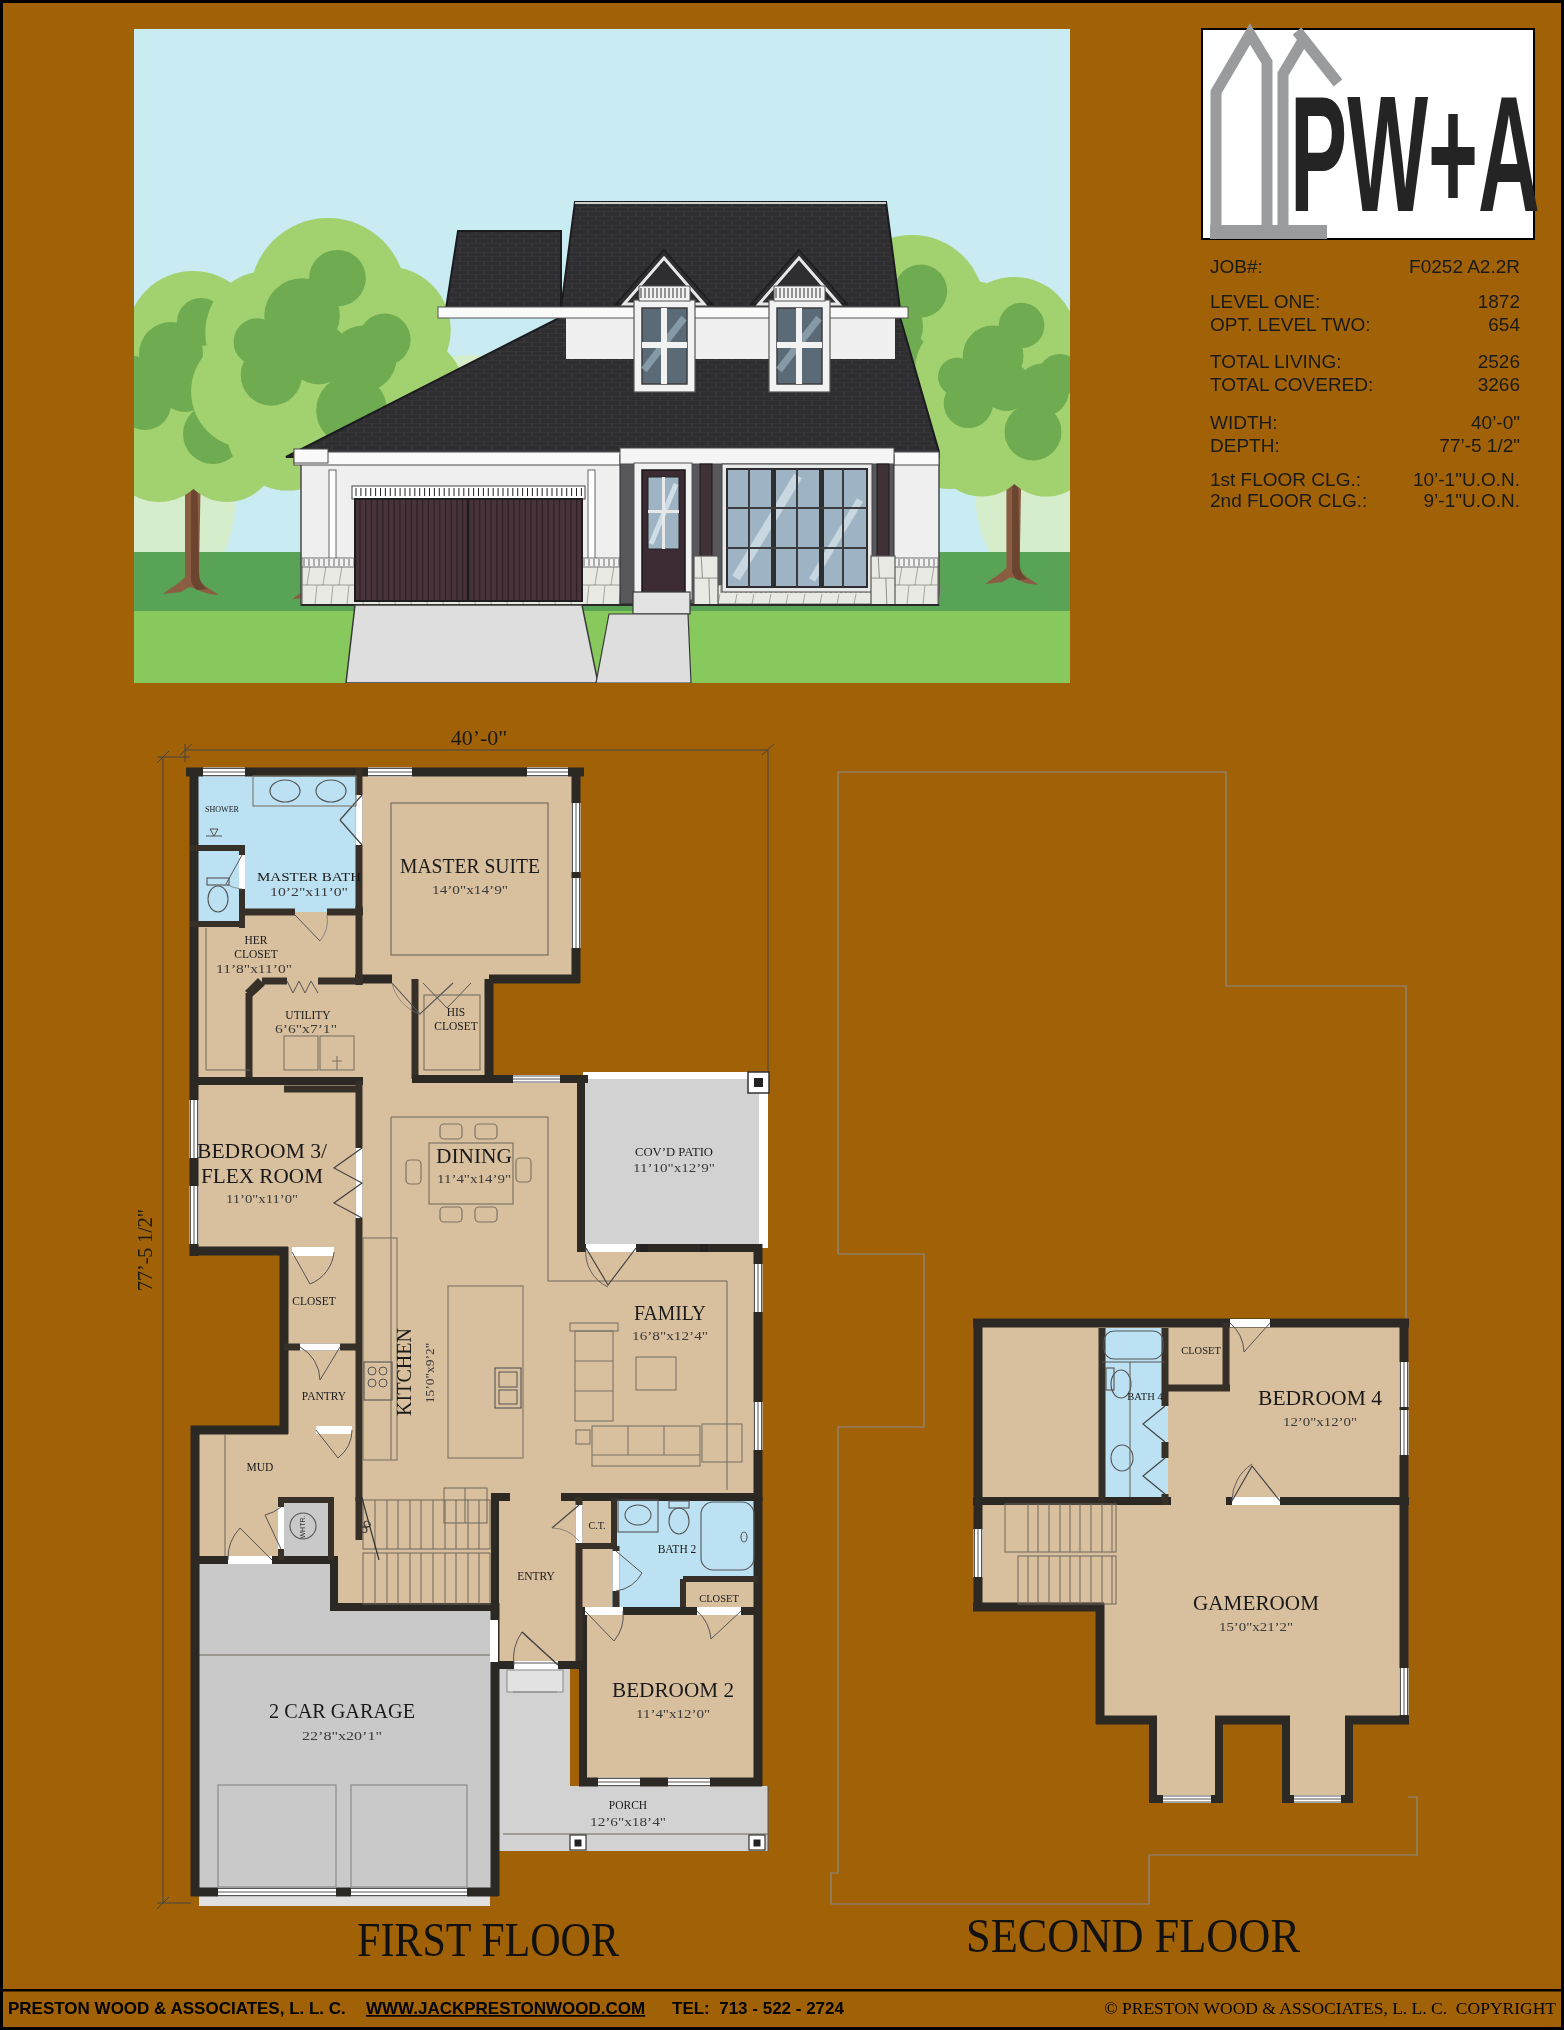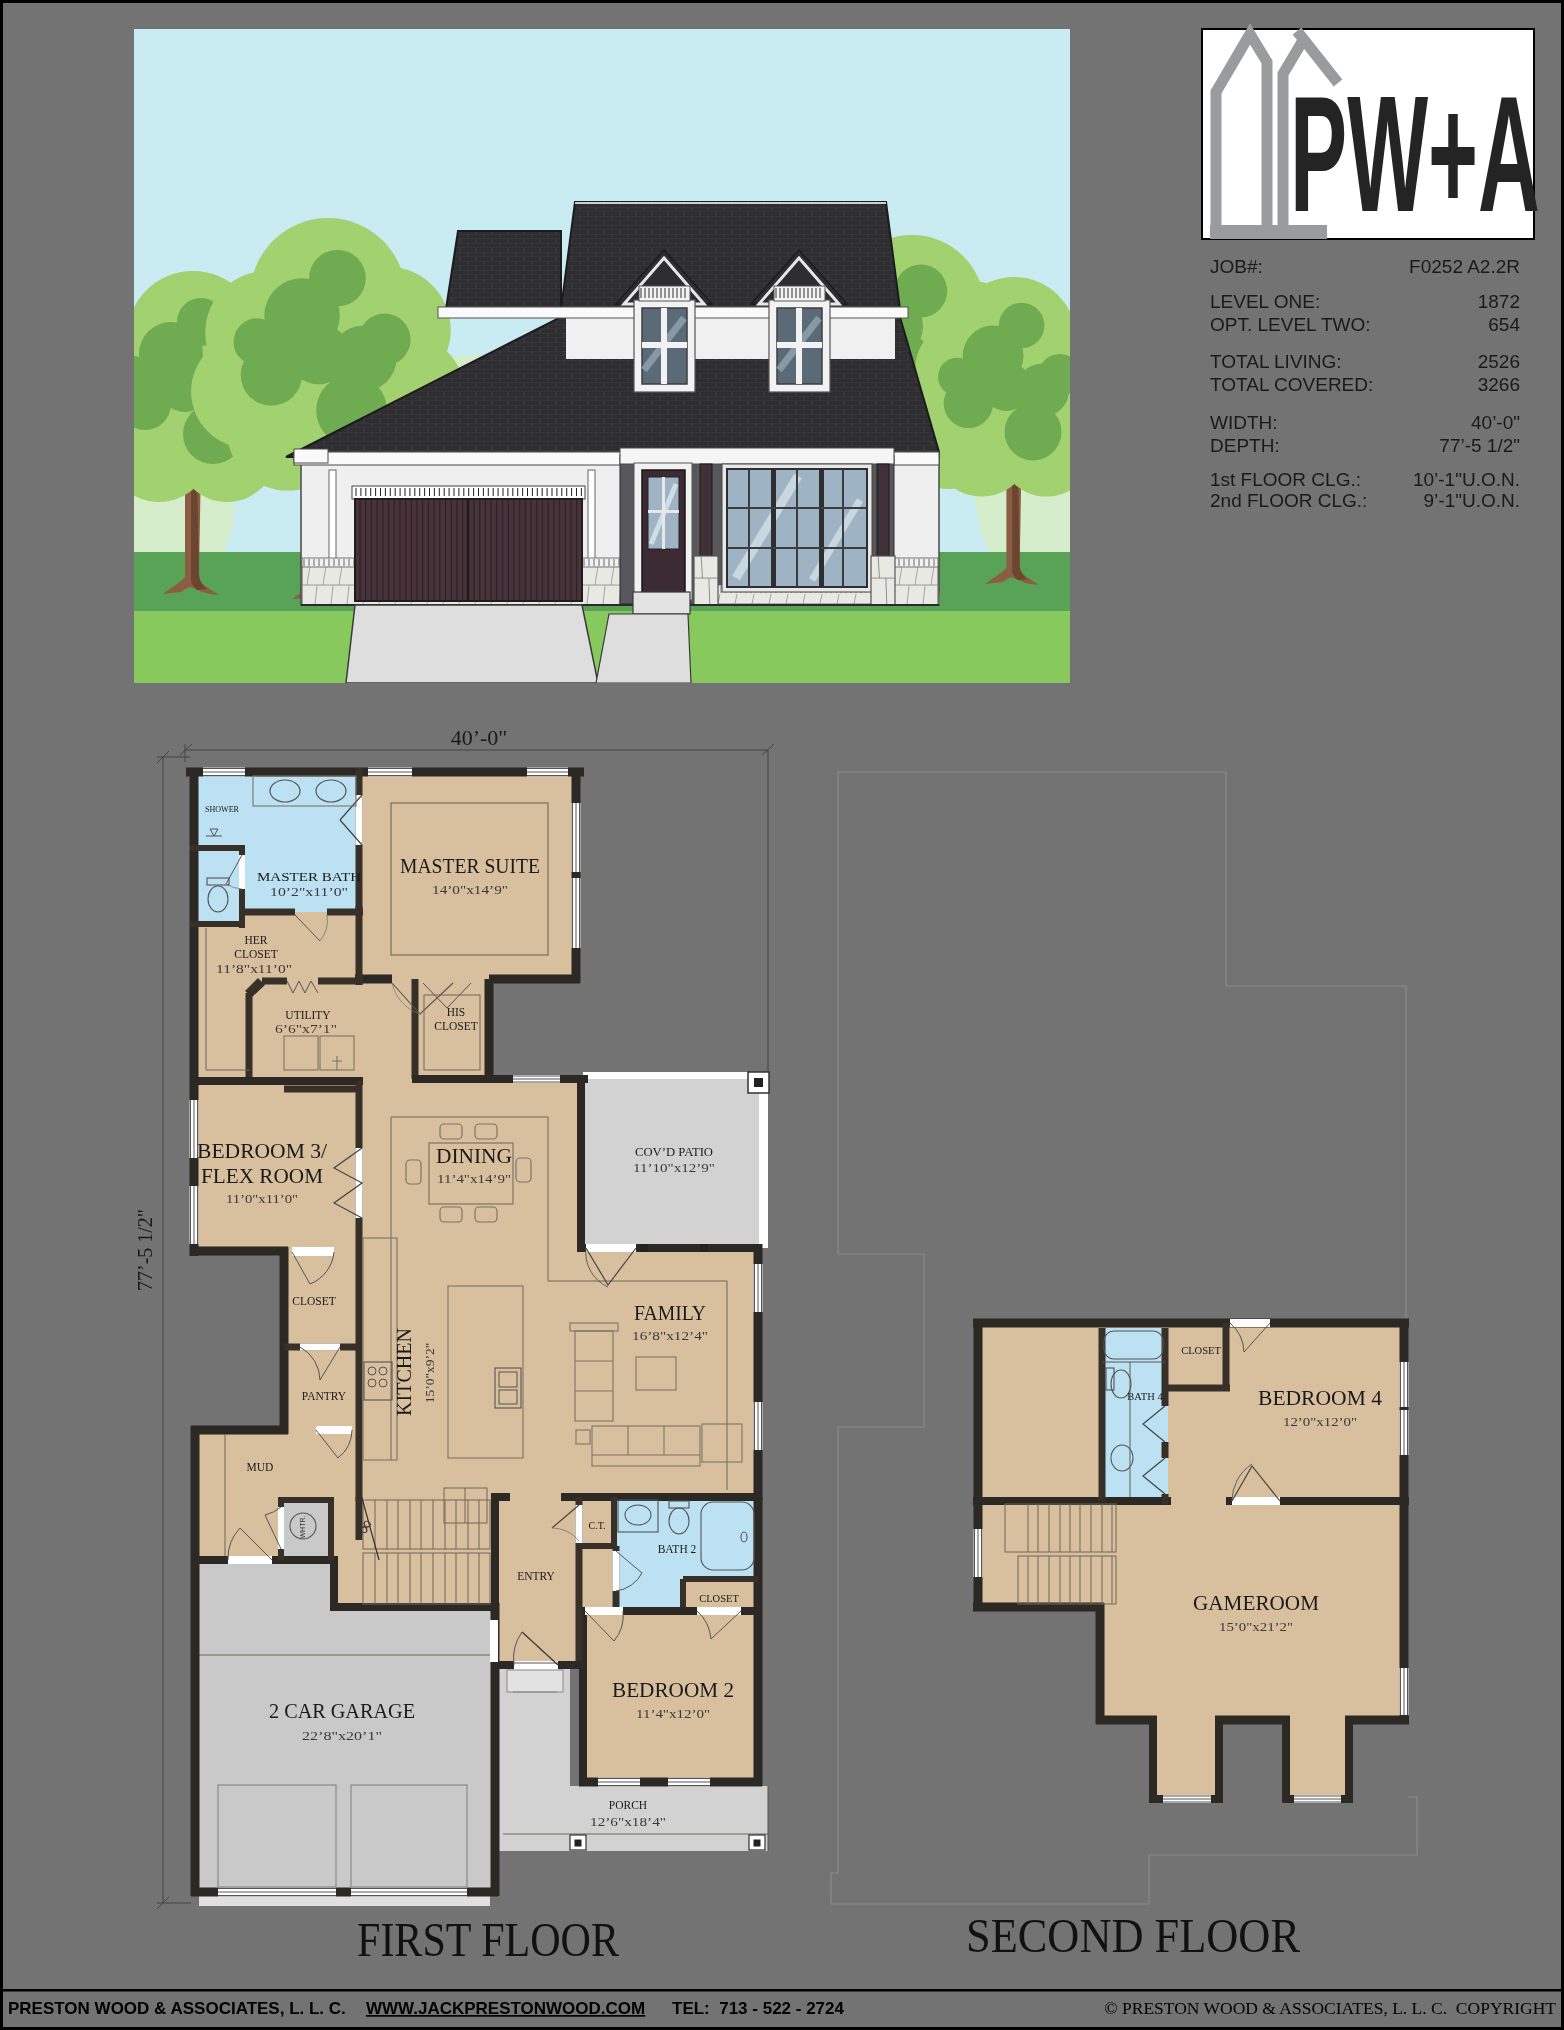--- a/index.html
+++ b/index.html
@@ -1,14 +1,14 @@
 <!DOCTYPE html>
 <html><head><meta charset="utf-8"><style>
 html,body{margin:0;padding:0;background:#ffffff}
-#page{position:relative;width:1564px;height:2030px;background:#737373;overflow:hidden}
+#page{position:relative;width:1564px;height:2030px;background:#a16207;overflow:hidden}
 text{white-space:pre}
 </style></head><body>
 <div id="page">
 <svg width="1564" height="2030" viewBox="0 0 1564 2030">
 <defs>
 <pattern id="shing" width="16" height="9" patternUnits="userSpaceOnUse">
  <rect width="16" height="9" fill="#2e2e31"></rect>
  <line x1="0" y1="0" x2="16" y2="0" stroke="#3e3e42" stroke-width="1"></line>
  <line x1="4" y1="0" x2="4" y2="4.5" stroke="#3e3e42" stroke-width="1"></line>
  <line x1="12" y1="4.5" x2="12" y2="9" stroke="#3e3e42" stroke-width="1"></line>

